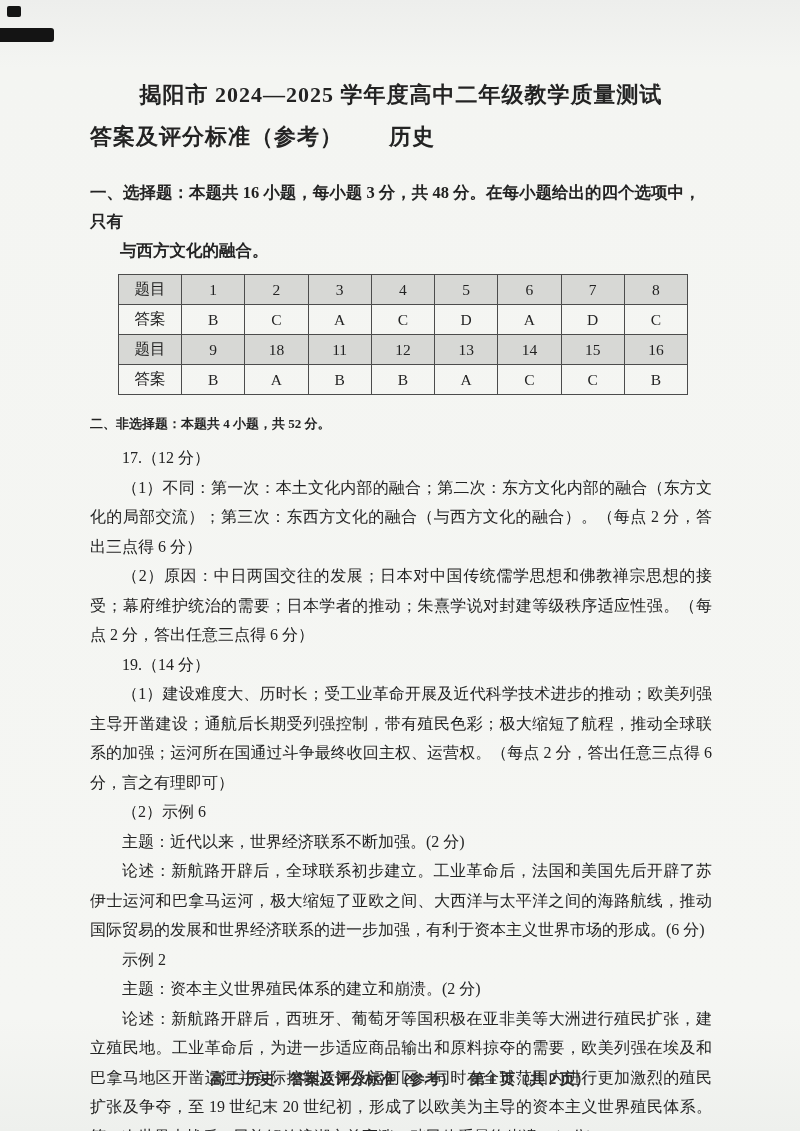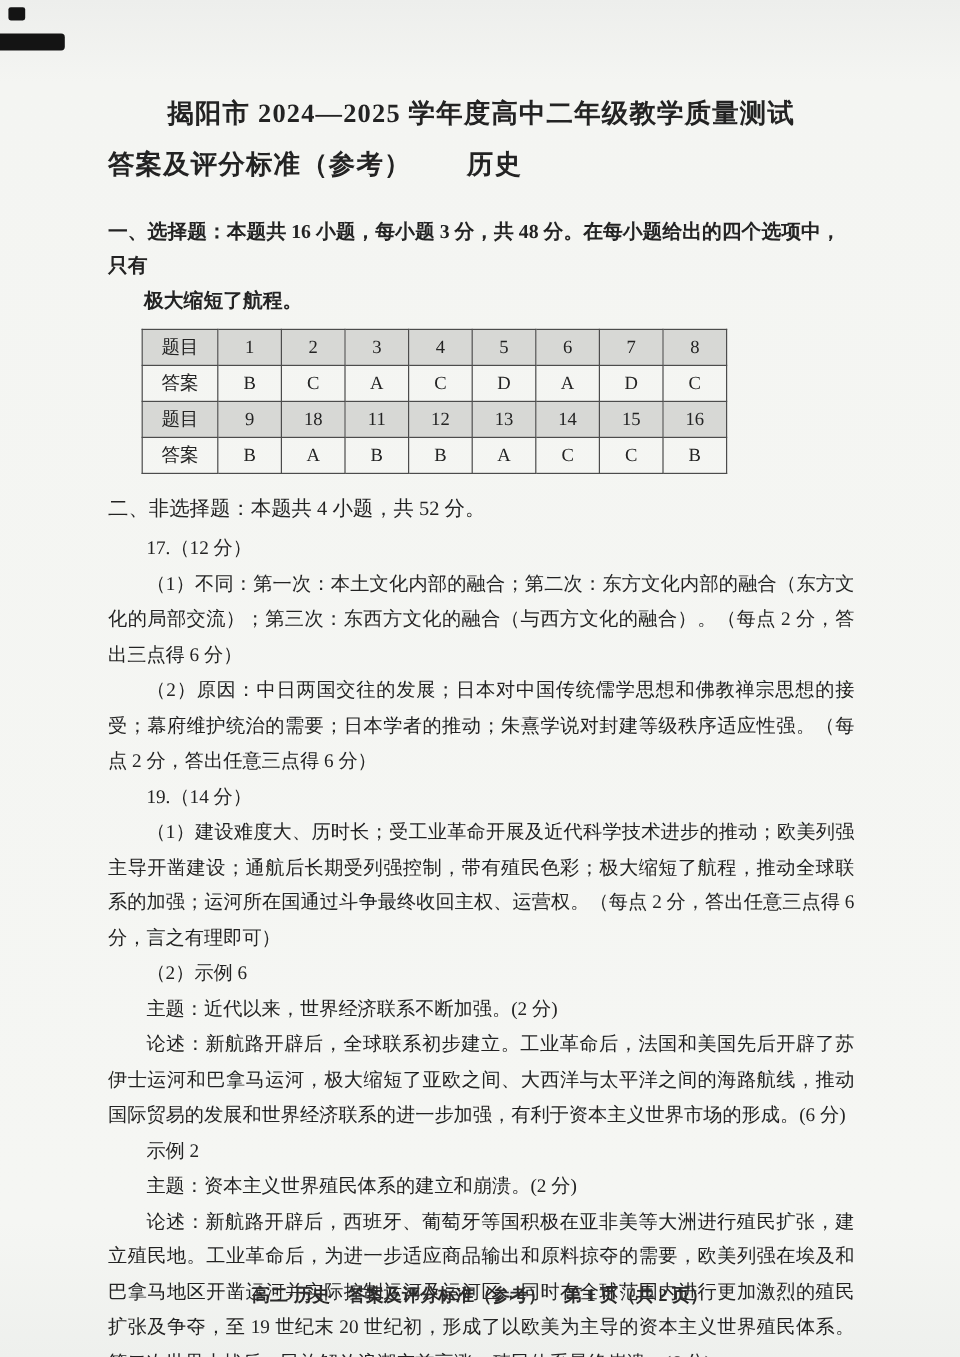--- a/index.html
+++ b/index.html
@@ -29,34 +29,34 @@
     margin: 0 0 26px 0;
     font-size: 22px;
     font-weight: bold;
     letter-spacing: 1px;
   }
   .sec1-head { font-size: 16.5px; font-weight: bold; line-height: 29px; margin: 0; }
   .sec1-head .line2 { padding-left: 30px; }
   table.answer-table {
     border-collapse: collapse;
     table-layout: fixed;
-    width: 488px;
+    width: 570px;
     margin: 9px 0 14px 28px;
     font-size: 15.5px;
   }
   table.answer-table td {
     border: 1px solid #4c4c4c;
     height: 29px;
     text-align: center;
     padding: 0;
     overflow: hidden;
   }
   table.answer-table td.label-col { width: 62px; }
   table.answer-table tr.gray td { background: #d7d8d5; }
-  .sec2-head { font-size: 17px; font-weight: normal; line-height: 30px; margin: 2px 0 4px 0; }
+  .sec2-head { font-size: 13px; font-weight: bold; line-height: 30px; margin: 2px 0 4px 0; }
   p.body-para {
     margin: 0;
     font-size: 16px;
     line-height: 29.5px;
     text-indent: 2em;
     text-align: justify;
   }
   .doc-footer {
     position: absolute;
     left: 0; right: 0;
@@ -71,21 +71,21 @@
 <body>
 
 <div class="page">
 
   <div class="artifact artifact-1"></div>
   <div class="artifact artifact-2"></div>
 
   <h1 class="doc-title">揭阳市 2024—2025 学年度高中二年级教学质量测试</h1>
   <h2 class="doc-subtitle">答案及评分标准（参考）　　历史</h2>
 
-  <p class="sec1-head"><span>一、选择题：本题共 16 小题，每小题 3 分，共 48 分。在每小题给出的四个选项中，只有</span><br><span class="line2">极大缩短了航程。</span></p>
+  <p class="sec1-head"><span>一、选择题：本题共 16 小题，每小题 3 分，共 48 分。在每小题给出的四个选项中，只有</span><br><span class="line2">与西方文化的融合。</span></p>
 
   <table class="answer-table">
     <tbody>
         <tr class="gray">
       <td class="label-col">题目</td>
       <td>1</td>
       <td>2</td>
       <td>3</td>
       <td>4</td>
       <td>5</td>

